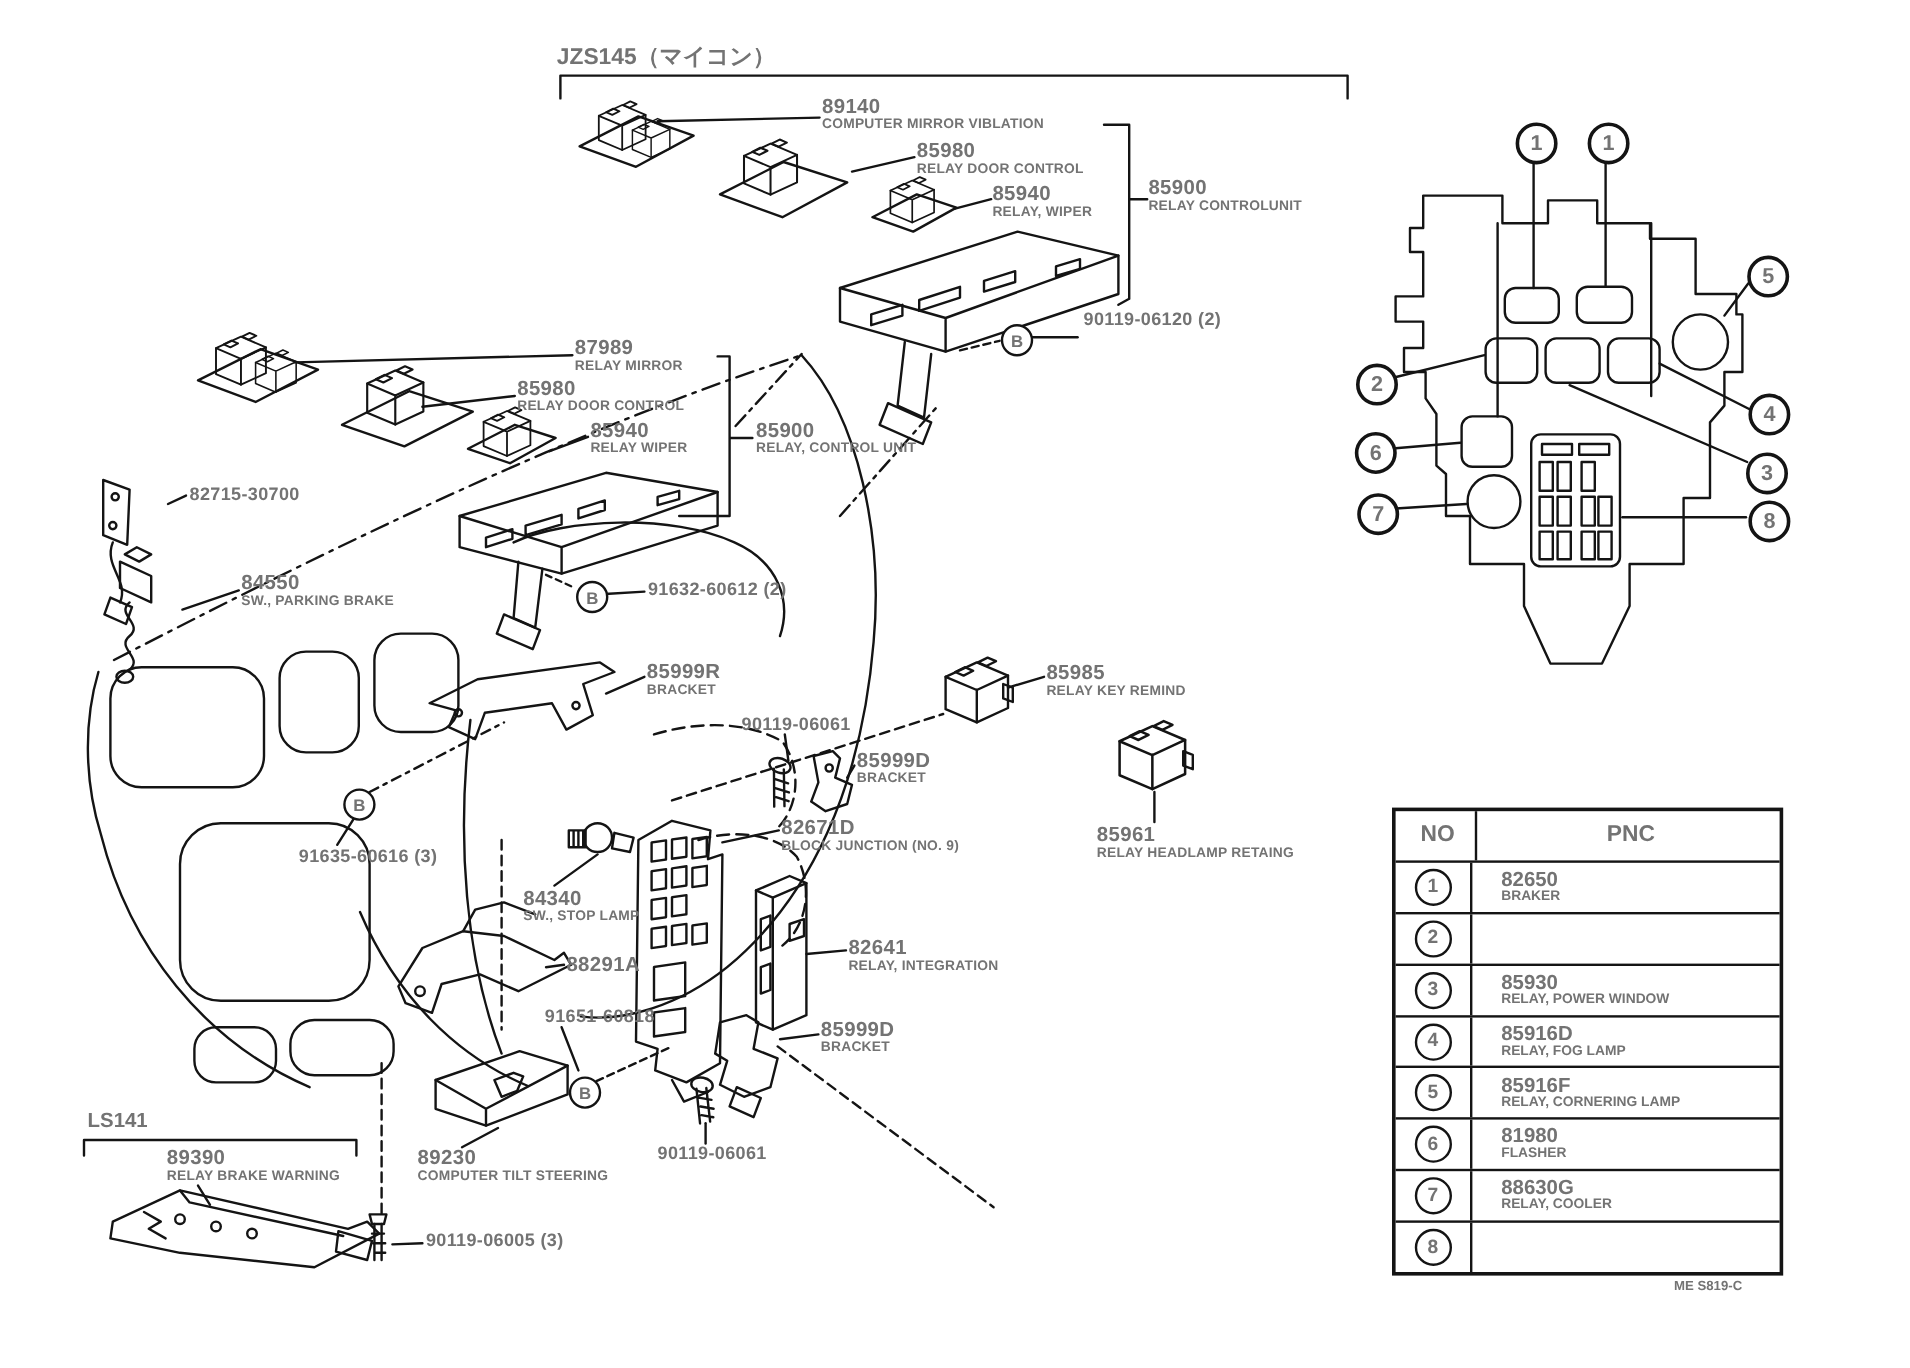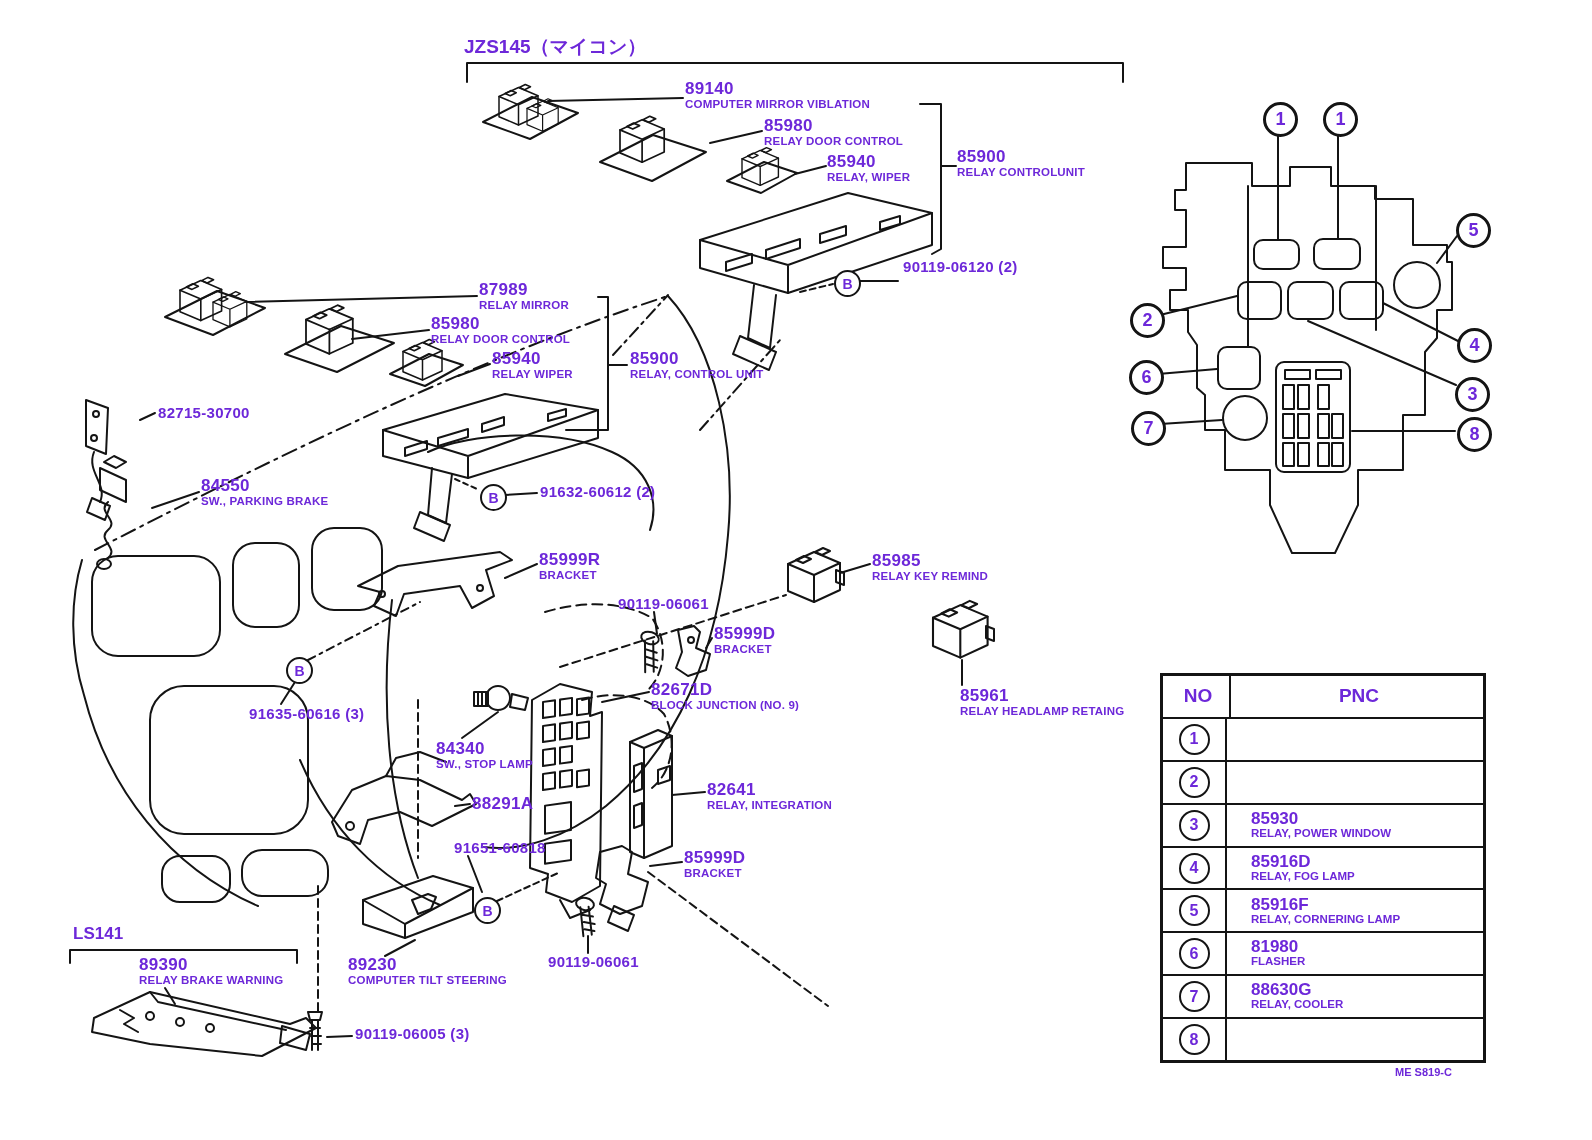--- a/index.html
+++ b/index.html
@@ -1,17 +1,17 @@
 <!DOCTYPE html>
 <html><head>
 <meta charset="utf-8">
 <style>
   html,body{margin:0;padding:0;background:#e8e8e8;}
   .stage{position:relative;width:1592px;height:1140px;background:#ffffff;overflow:hidden;
-         font-family:"Liberation Sans",sans-serif;color:#6d28d9;}
+         font-family:"Liberation Sans",sans-serif;color:#737373;}
   svg.art{position:absolute;left:0;top:0;}
   svg.art path, svg.art line, svg.art polyline, svg.art rect, svg.art circle, svg.art ellipse{
     stroke:#141414;fill:none;stroke-width:2;stroke-linecap:round;stroke-linejoin:round;}
   .lbl{position:absolute;font-weight:bold;line-height:1.08;white-space:nowrap;}
   .lbl .num{display:block;font-size:17px;letter-spacing:.3px;}
   .lbl .desc{display:block;font-size:11.5px;letter-spacing:.2px;}
   .lbl.small .num{font-size:15px;}
   .tag{position:absolute;font-weight:bold;font-size:19px;white-space:nowrap;}
   .tag.mid{font-size:17px;}
   .sheet{position:absolute;font-weight:bold;font-size:11px;}
@@ -351,21 +351,21 @@
     <span class="desc">BRACKET</span>
   </div>
   <div class="lbl" style="left:651px;top:681px;">
     <span class="num">82671D</span>
     <span class="desc">BLOCK JUNCTION (NO. 9)</span>
   </div>
   <div class="lbl" style="left:872px;top:552px;">
     <span class="num">85985</span>
     <span class="desc">RELAY KEY REMIND</span>
   </div>
-  <div class="lbl" style="left:960px;top:687px;">
+  <div class="lbl" style="left:914px;top:687px;">
     <span class="num">85961</span>
     <span class="desc">RELAY HEADLAMP RETAING</span>
   </div>
   <div class="lbl small" style="left:249px;top:706px;">
     <span class="num">91635-60616 (3)</span>
   </div>
   <div class="lbl" style="left:436px;top:740px;">
     <span class="num">84340</span>
     <span class="desc">SW., STOP LAMP</span>
   </div>
@@ -415,20 +415,24 @@
 
   <div class="ptable">
     <div class="prow head" style="max-height:42px;">
       <div class="pcell-no">NO</div>
       <div class="pcell-pnc">PNC</div>
     </div>
     <div class="prow">
       <div class="pcell-no">
           <span class="tcall">1</span>
         </div>
+      <div class="pcell-pnc">
+          <span class="pnum">82650</span>
+          <span class="pdesc">BRAKER</span>
+        </div>
     </div>
     <div class="prow">
       <div class="pcell-no">
           <span class="tcall">2</span>
         </div>
     </div>
     <div class="prow">
       <div class="pcell-no">
           <span class="tcall">3</span>
         </div>

